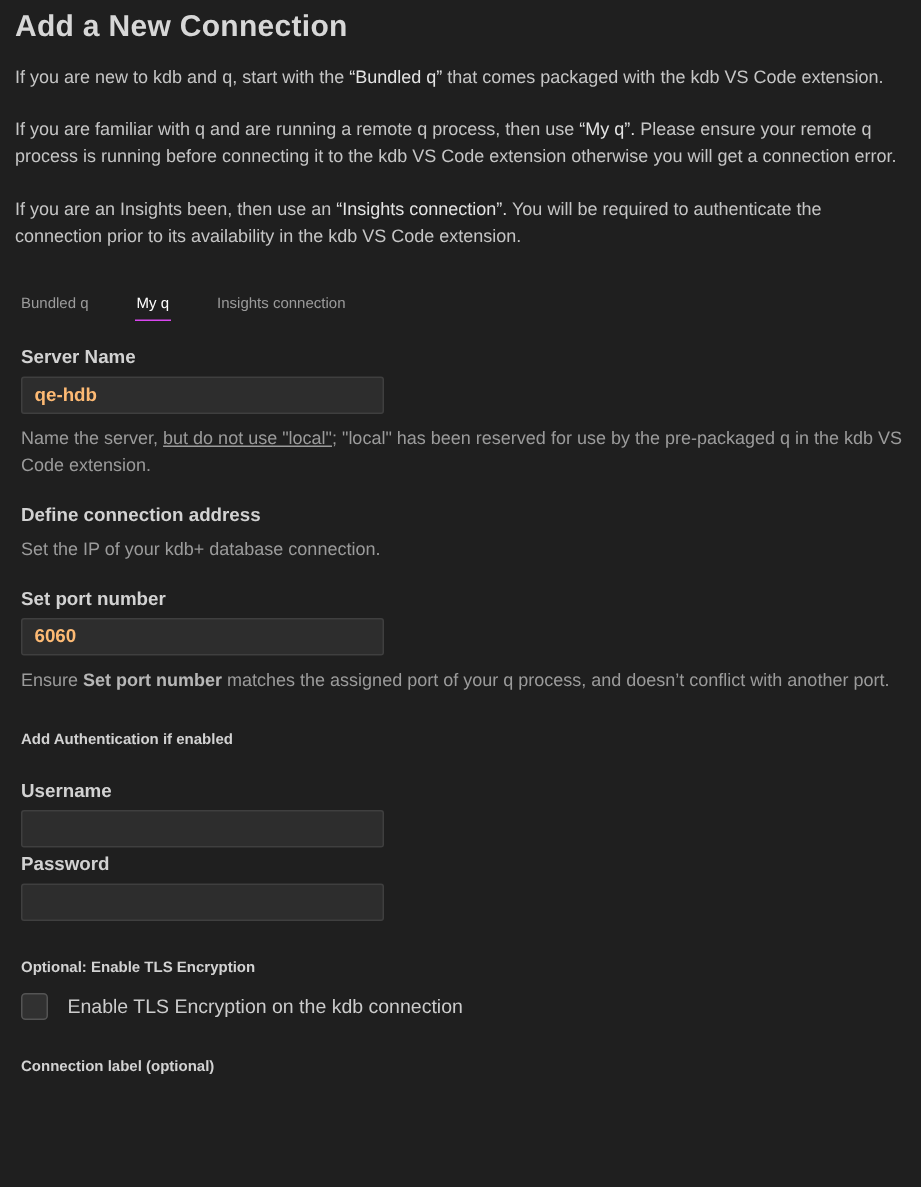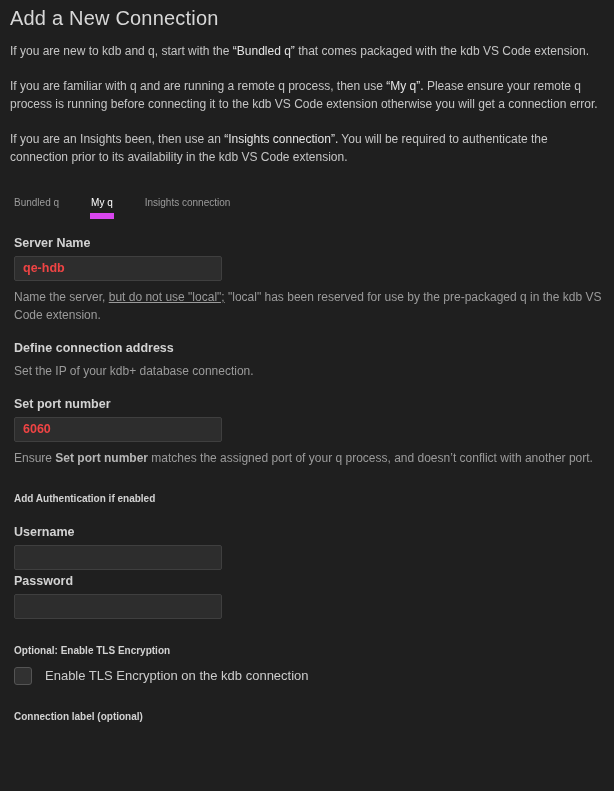--- a/index.html
+++ b/index.html
@@ -8,21 +8,21 @@
     width: 614px; height: 791px;
     background: #1f1f1f;
     color: #c5c5c5;
     font-family: "Liberation Sans", sans-serif;
     font-size: 12px;
     padding: 7px 10px;
     overflow: hidden;
   }
   .title {
     font-size: 20px;
-    font-weight: 400;
+    font-weight: 700;
     color: #d7d7d7;
     margin: 0 0 12px 0;
     letter-spacing: 0.2px;
   }
   .intro-p {
     margin: 0 0 16px 0;
     line-height: 1.55;
     max-width: 596px;
     color: #c5c5c5;
   }
@@ -34,37 +34,37 @@
     font-size: 10px;
   }
   .tab {
     color: #9b9b9b;
     padding: 3px 1px 5px 1px;
     border-bottom: 1px solid transparent;
     cursor: pointer;
   }
   .tab.active {
     color: #ffffff;
-    border-bottom: 6px solid #d946ef;
+    border-bottom: 1px solid #d946ef;
   }
   .field-label {
     font-weight: 700;
     font-size: 12.5px;
     color: #d2d2d2;
     margin: 0 0 6px 4px;
   }
   .section { margin-top: 17px; }
   .text-input {
     display: block;
-    width: 208px;
+    width: 242px;
     height: 25px;
     background: #2d2d2d;
     border: 1px solid #3f3f3f;
     border-radius: 2px;
-    color: #ef4444;
+    color: #fdba74;
     font-family: "Liberation Sans", sans-serif;
     font-size: 12.5px;
     font-weight: 700;
     padding: 0 8px;
     margin-left: 4px;
     outline: none;
   }
   .help {
     margin: 7px 0 0 4px;
     color: #9b9b9b;

